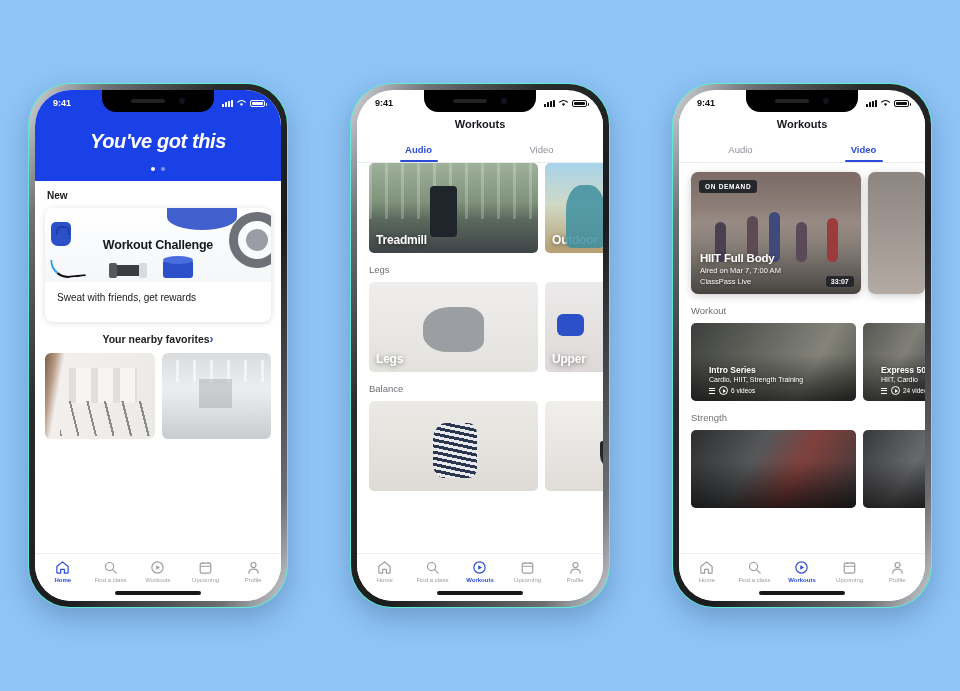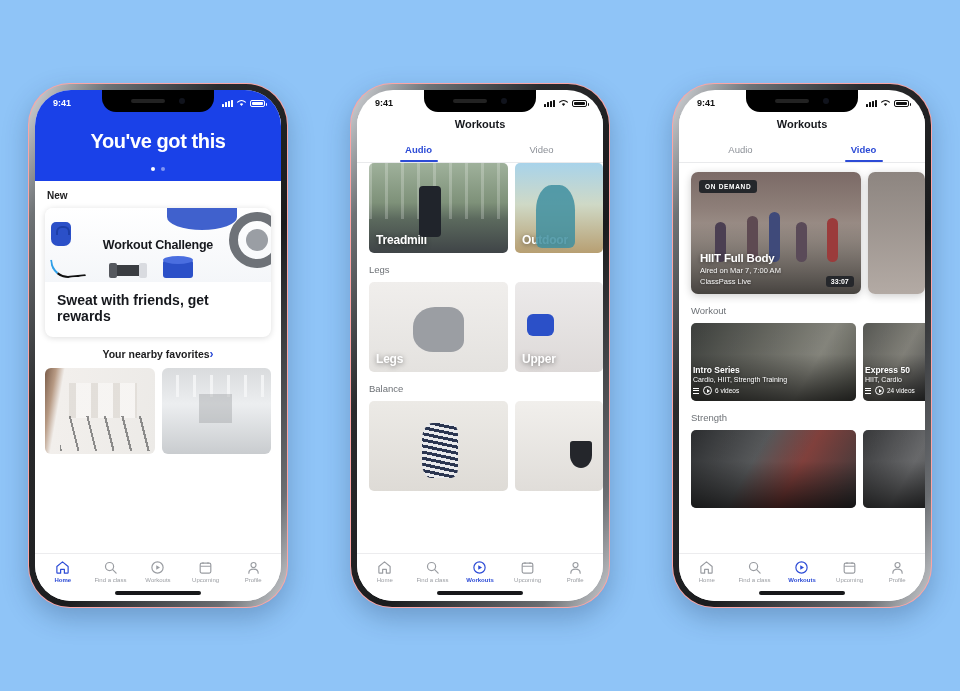--- a/index.html
+++ b/index.html
@@ -7,21 +7,21 @@
     width:960px; height:691px; overflow:hidden;
     background:#8FC4F7;
     font-family:"Liberation Sans", sans-serif;
     position:relative;
   }
   .stage { position:absolute; inset:0; }
 
   
   .phone {
     position:absolute; width:260px; height:525px;
-    background:#fca5a5;
+    background:#5eead4;
     border-radius:42px;
     padding:7px;
     box-shadow:0 10px 26px rgba(20,50,90,.28);
   }
   .phone::before{ 
     content:""; position:absolute; inset:1px;
     border-radius:41px;
     background:linear-gradient(120deg,#d8dade 0%,#6f7376 14%,#2a2b2d 34%,#1a1b1d 60%,#6b6e72 88%,#cfd2d6 100%);
     z-index:0;
   }
@@ -53,21 +53,21 @@
   .bars i:nth-child(3){height:6px}.bars i:nth-child(4){height:7px}
   .batt{width:15px;height:7px;border:1px solid currentColor;border-radius:2px;position:relative;}
   .batt::after{content:"";position:absolute;left:1px;top:1px;bottom:1px;right:1px;background:currentColor;border-radius:1px;}
   .batt::before{content:"";position:absolute;right:-3px;top:2px;width:1.5px;height:3px;background:currentColor;border-radius:0 1px 1px 0;}
   .light{color:#fff;} .dark{color:#111;}
 
   
   .body{flex:1;overflow:hidden;position:relative;background:#fff;}
 
   
-  .hero{background:#1A41E8;padding:16px 10px 10px;text-align:center;}
+  .hero{background:#1A41E8;padding:16px 10px 10px;text-align:center;font-style:italic;}
   .hero h1{color:#fff;font-size:20px;font-weight:bold;letter-spacing:-.4px;margin-bottom:14px;}
   .hero-stats{display:flex;justify-content:center;gap:20px;}
   .hero-stats span{color:#fff;font-size:10px;border-bottom:1px solid rgba(255,255,255,.85);padding-bottom:2px;}
   .dots{display:flex;justify-content:center;gap:6px;margin-top:13px;}
   .dots i{width:4px;height:4px;border-radius:50%;background:rgba(255,255,255,.45);display:block;}
   .dots i.on{background:#fff;}
 
   .sect-label{font-size:10px;font-weight:bold;color:#1c1c1e;padding:9px 12px 7px;}
   .sect-head{display:flex;align-items:center;justify-content:center;padding:10px 12px 7px;}
   .sect-head .t{font-size:10.5px;font-weight:bold;color:#1c1c1e;}
@@ -89,21 +89,21 @@
   .eq.rope{left:6px;bottom:4px;width:34px;height:20px;border-bottom:2.5px solid #111;border-left:2.5px solid #2f9fe8;border-radius:0 0 0 18px;transform:rotate(-6deg);}
   .eq.dumb{left:68px;bottom:6px;width:30px;height:11px;background:#3a3d42;border-radius:3px;}
   .eq.dumb::before,.eq.dumb::after{content:"";position:absolute;top:-2px;width:8px;height:15px;background:#55585e;border-radius:2px;}
   .eq.dumb::before{left:-4px;} .eq.dumb::after{right:-4px;background:#d9dbe0;}
   .eq.box{left:118px;bottom:4px;width:30px;height:18px;background:#2b50c8;border-radius:3px;}
   .eq.box::before{content:"";position:absolute;left:0;top:-4px;width:30px;height:8px;background:#4a6ee0;border-radius:50%;}
   .eq.plate{right:-14px;top:4px;width:56px;height:56px;border-radius:50%;border:9px solid #6e7278;}
   .eq.plate::after{content:"";position:absolute;left:8px;top:8px;width:22px;height:22px;border-radius:50%;background:#9a9ea4;}
   .eq.swoosh{right:34px;top:-4px;width:70px;height:26px;background:#2b50c8;border-radius:0 0 60% 60%;opacity:.9;}
   .promo-body{padding:10px 12px 13px;}
-  .promo-body h3{font-size:14px;font-weight:bold;color:#16181d;}
+  .promo-body h3{font-size:10px;font-weight:normal;color:#16181d;margin-bottom:6px;}
   .promo-body p{font-size:8px;line-height:1.55;color:#8c9097;}
 
   .thumbs{display:flex;gap:7px;padding:0 10px;}
   .thumb{flex:1;height:86px;border-radius:6px;overflow:hidden;position:relative;}
   .studio-a{background:linear-gradient(100deg,#7a5c48 0%,#b79a84 9%,#f2efec 16%,#eceae7 100%);}
   .studio-a::before{content:"";position:absolute;left:22%;top:18%;width:62%;height:40%;
     background:repeating-linear-gradient(90deg,#e2ded9 0 7px,#f7f5f3 7px 22px);opacity:.95;}
   .studio-a::after{content:"";position:absolute;left:14%;bottom:4%;width:82%;height:40%;
     background:repeating-linear-gradient(76deg,#6a6a6a 0 2px,transparent 2px 17px);opacity:.75;}
   .studio-b{background:linear-gradient(180deg,#d9dbdd 0%,#eceef0 42%,#c9cccf 100%);}
@@ -114,21 +114,21 @@
   
   .navtitle{text-align:center;font-size:11px;font-weight:bold;color:#16181d;padding:4px 0 9px;background:#fff;}
   .tabs{display:flex;background:#fff;border-bottom:1px solid #e9eaec;}
   .tab{flex:1;text-align:center;font-size:9.5px;color:#8c9097;padding:5px 4px 7px;position:relative;}
   .tab.active{color:#2C4BD6;font-weight:bold;}
   .tab.active::after{content:"";position:absolute;left:50%;transform:translateX(-50%);bottom:0;width:38px;height:2px;background:#2C4BD6;border-radius:2px;}
 
   .grp-label{font-size:9.5px;color:#6d7176;padding:11px 12px 7px;}
   .row{display:flex;gap:7px;padding:0 0 0 12px;}
   .tile{height:90px;border-radius:5px;overflow:hidden;position:relative;flex:none;}
-  .tile.w-main{width:139px;} .tile.w-peek{width:88px;}
+  .tile.w-main{width:169px;} .tile.w-peek{width:88px;}
   .tile .cap{position:absolute;left:7px;bottom:6px;color:#fff;font-size:12px;font-weight:bold;
     text-shadow:0 1px 5px rgba(0,0,0,.5);letter-spacing:-.2px;}
   .tread{background:linear-gradient(180deg,#9fb19b 0%,#7e9179 44%,#5c6a5e 62%,#3f4447 100%);}
   .tread::before{content:"";position:absolute;left:0;top:0;width:100%;height:62%;
     background:repeating-linear-gradient(90deg,rgba(255,255,255,.22) 0 3px,transparent 3px 16px);}
   .tread::after{content:"";position:absolute;left:36%;top:26%;width:16%;height:56%;background:#20242b;border-radius:4px;}
   .outdoor{background:linear-gradient(180deg,#a8d3ea 0%,#cfd9c6 46%,#b79f72 100%);}
   .outdoor::after{content:"";position:absolute;left:24%;top:24%;width:44%;height:70%;background:#3f8fa0;border-radius:40% 40% 6px 6px;opacity:.85;}
   .legs{background:linear-gradient(180deg,#f0eeec 0%,#e4e2df 100%);}
   .legs::after{content:"";position:absolute;left:32%;top:28%;width:36%;height:50%;background:#9b9ea3;border-radius:44% 30% 26% 40%;}
@@ -160,21 +160,21 @@
   .vid-txt .s{font-size:7.5px;margin-top:2px;opacity:.95;text-shadow:0 1px 3px rgba(0,0,0,.5);}
 
   .f-row{display:flex;gap:7px;padding-left:12px;}
   .f-card{width:165px;height:78px;border-radius:5px;overflow:hidden;position:relative;flex:none;}
   .f-card.peek{width:72px;}
   .f-card::after{content:"";position:absolute;inset:0;background:linear-gradient(180deg,rgba(0,0,0,.05) 40%,rgba(0,0,0,.66));}
   .gym-a{background:linear-gradient(120deg,#3f423f 0%,#6a6b64 40%,#8b8b82 70%,#55564f 100%);}
   .gym-b{background:linear-gradient(120deg,#5b5c58 0%,#87867e 50%,#46474a 100%);}
   .str-a{background:linear-gradient(120deg,#2e3032 0%,#5a5c5e 38%,#87433f 62%,#3a3c3e 100%);}
   .str-b{background:linear-gradient(120deg,#3a3b3d 0%,#6d6e70 60%,#4a4b4d 100%);}
-  .f-txt{position:absolute;left:2px;bottom:6px;z-index:5;color:#fff;}
+  .f-txt{position:absolute;left:18px;bottom:6px;z-index:5;color:#fff;}
   .f-txt .t{font-size:8.5px;font-weight:bold;text-shadow:0 1px 3px rgba(0,0,0,.6);}
   .f-txt .s{font-size:7px;margin-top:1px;text-shadow:0 1px 3px rgba(0,0,0,.6);}
   .f-meta{display:flex;align-items:center;gap:3px;margin-top:3px;font-size:6.5px;}
   .playmini{width:9px;height:9px;border-radius:50%;border:1px solid #fff;display:inline-flex;align-items:center;justify-content:center;}
   .playmini::after{content:"";border-left:3px solid #fff;border-top:2px solid transparent;border-bottom:2px solid transparent;margin-left:1px;}
   .lines{display:flex;flex-direction:column;gap:1.5px;margin-right:1px;}
   .lines i{width:6px;height:1px;background:#fff;display:block;}
 
   
   .tabbar{

